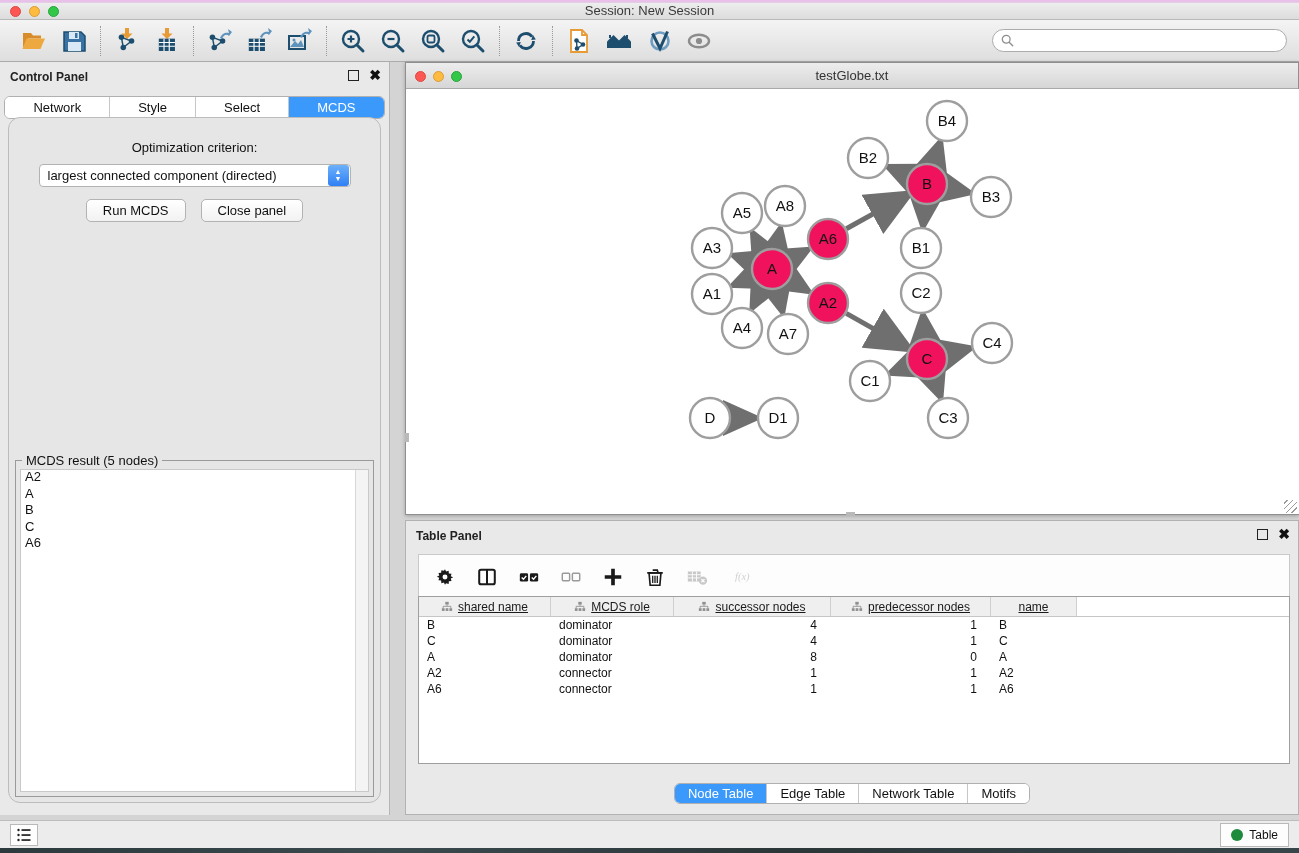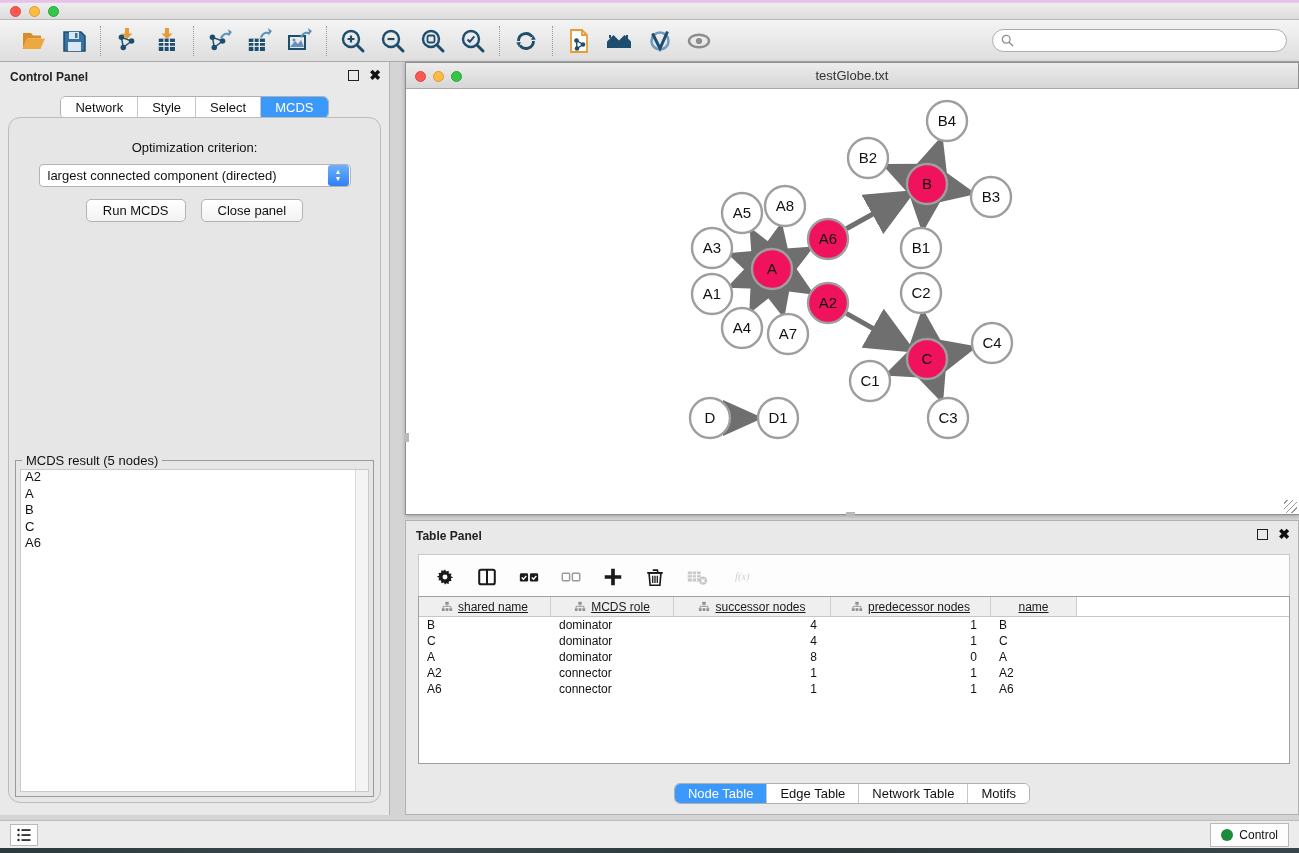--- a/index.html
+++ b/index.html
@@ -35,21 +35,21 @@
   
   .control-panel { position:absolute; left:0; top:62px; width:390px; height:753px;
     background:#e9e9e9; border-right:1px solid #b5b5b5; }
   .panel-head { position:relative; height:30px; }
   .panel-title { position:absolute; left:10px; top:8px; font-size:12px; color:#222;font-weight:bold; }
   .panel-btns { position:absolute; right:8px; top:8px; display:flex; gap:10px; align-items:center; }
   .float-btn { width:11px; height:11px; border:1.6px solid #222; background:transparent; }
   .close-x { font-size:14px; font-weight:bold; color:#111; line-height:11px; }
   .cp-tabs { display:flex; justify-content:center; margin-top:4px; }
   .seg-ctl { display:flex; border:1px solid #b0b0b0; border-radius:6px; overflow:hidden; background:#fff; }
-  .seg { padding:3px 14px; font-size:13px; color:#111; background:#fff; border-right:1px solid #c6c6c6; cursor:default; }
+  .seg { padding:3px 28px; font-size:13px; color:#111; background:#fff; border-right:1px solid #c6c6c6; cursor:default; }
   .seg:last-child { border-right:none; }
   .seg.active { background:#3b99fc; color:#fff; }
   .cp-body { position:absolute; left:8px; right:8px; top:55px; bottom:12px;
     background:#e6e6e6; border:1px solid #bcbcbc; border-radius:12px; }
   .opt-label { text-align:center; font-size:13px; color:#111; margin-top:22px; }
   .combo { position:relative; margin:9px auto 0; width:312px; height:23px; background:#fff;
     border:1px solid #b3b3b3; border-radius:4px; display:flex; align-items:center; }
   .combo-text { flex:1; font-size:13px; color:#111; padding-left:8px; white-space:nowrap; overflow:hidden; }
   .combo-step { width:21px; height:21px; border-radius:3px; margin-right:1px;
     background:linear-gradient(#6db1fb,#2f7ff5); display:flex; flex-direction:column;
@@ -115,20 +115,21 @@
 <body>
 
 <div class="app">
 
   <div class="titlebar">
     <div class="lights">
       <span class="light red"></span>
       <span class="light yellow"></span>
       <span class="light green"></span>
     </div>
+    <div class="win-title">Session: New Session</div>
   </div>
 
   <div class="toolbar">
     <div id="tb-groups" style="display:flex;align-items:center;">
         <div class="tb-group">
           <div class="tb-btn">
             <svg viewBox="0 0 26 26">
               <path d="M2 5h8l2 2.5h8v3H7L2 20z" fill="#d98c2b"></path>
               <path d="M5.5 10.5H24L19.5 21H1.5z" fill="#eda93f"></path>
             </svg>
@@ -579,17 +580,17 @@
         <circle cx="2.5" cy="3" r="1.2" fill="#222"></circle>
           <rect x="5.5" y="2.2" width="9" height="1.7" fill="#222"></rect>
         <circle cx="2.5" cy="8" r="1.2" fill="#222"></circle>
           <rect x="5.5" y="7.2" width="9" height="1.7" fill="#222"></rect>
         <circle cx="2.5" cy="13" r="1.2" fill="#222"></circle>
           <rect x="5.5" y="12.2" width="9" height="1.7" fill="#222"></rect>
       </svg>
     </div>
     <div class="memory-btn">
       <span class="mem-dot"></span>
-      <span>Control</span>
+      <span>Table</span>
     </div>
   </div>
   <div class="desktop-strip"></div>
 </div>
 
 </body></html>

